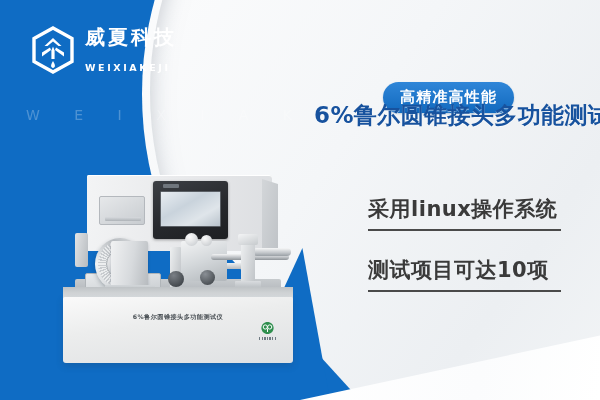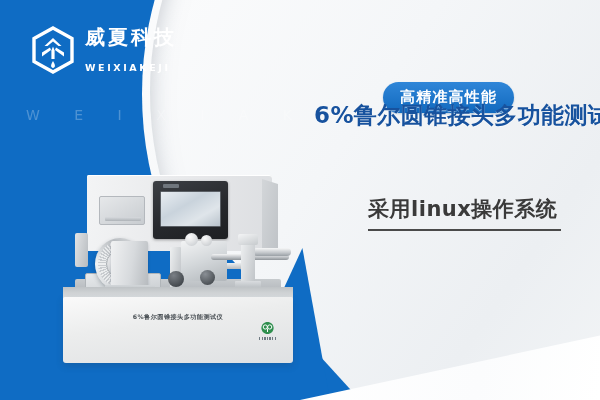--- a/index.html
+++ b/index.html
@@ -332,20 +332,24 @@
   <div class="badge">
     <span>高精准高性能</span>
   </div>
   <div class="headline">6%鲁尔圆锥接头多功能测试仪</div>
 
   <div class="features">
     <div class="feature-item">
       <div class="feature-text">采用linux操作系统</div>
       <div class="feature-rule"></div>
     </div>
+    <div class="feature-item">
+      <div class="feature-text">测试项目可达10项</div>
+      <div class="feature-rule"></div>
+    </div>
   </div>
 
   <div class="machine">
 
     <div class="mach-backpanel"></div>
     <div class="mach-backpanel-side"></div>
 
     <div class="side-plate"></div>
 
     <div class="hmi">

